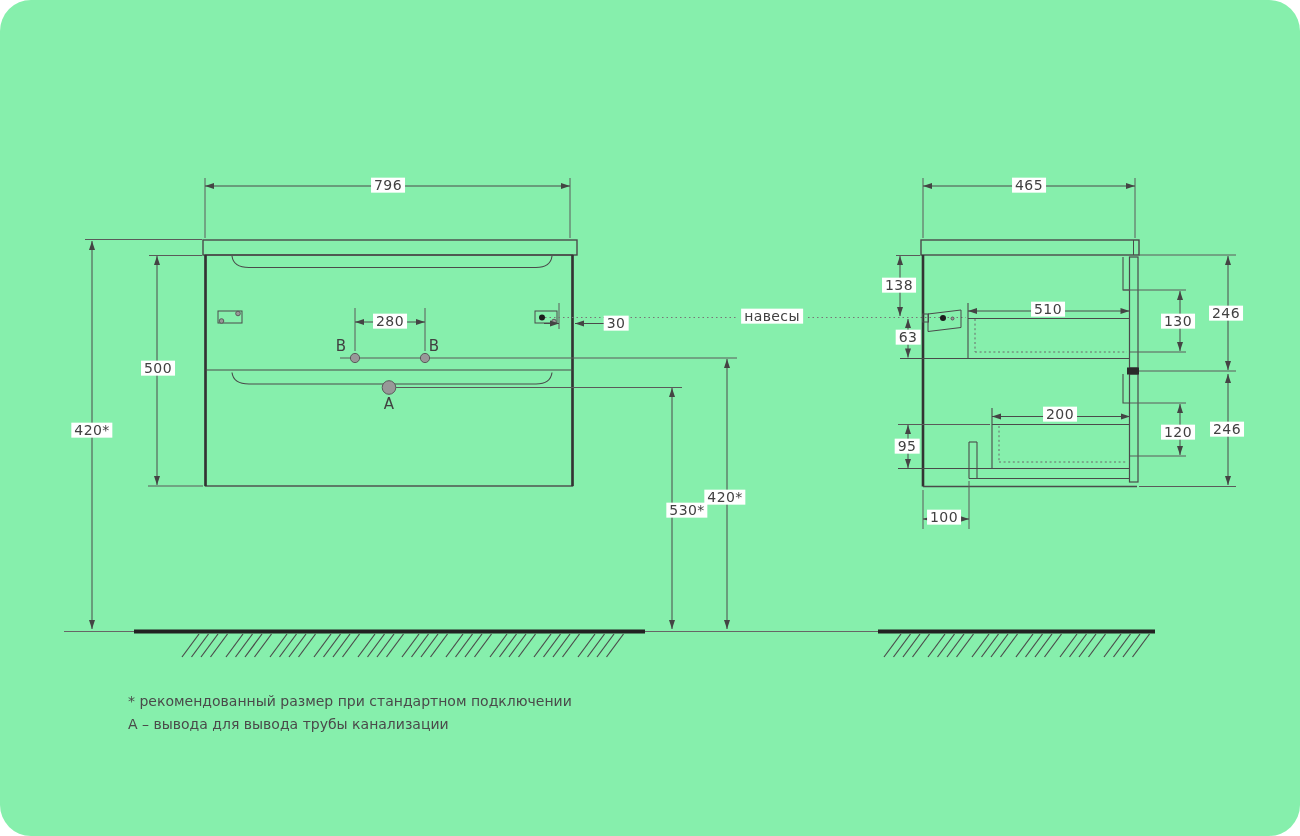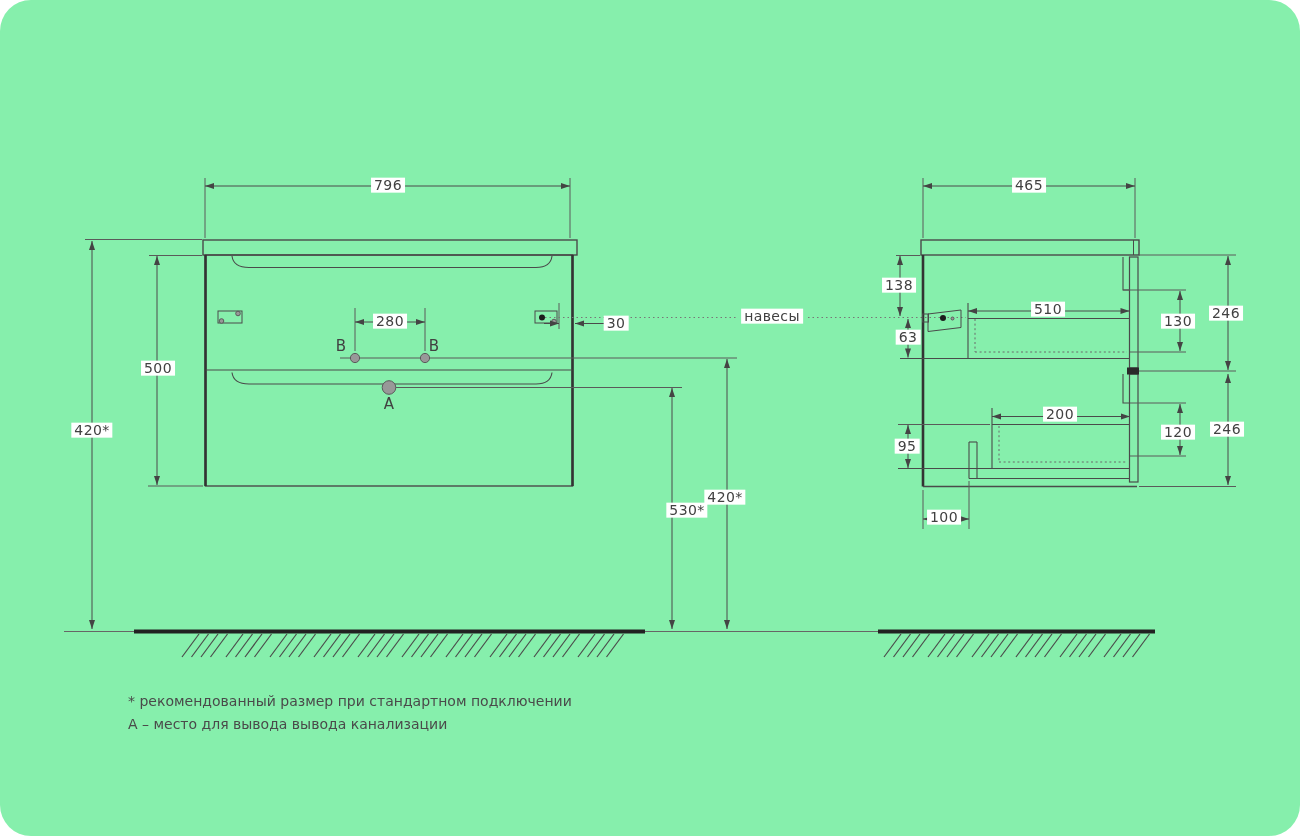--- a/index.html
+++ b/index.html
@@ -220,16 +220,16 @@
 <div class="lbl" style="left:1178px;top:321px">130</div>
 <div class="lbl" style="left:1226px;top:313px">246</div>
 <div class="lbl" style="left:1060px;top:414px">200</div>
 <div class="lbl" style="left:1178px;top:432px">120</div>
 <div class="lbl" style="left:1227px;top:429px">246</div>
 <div class="lbl" style="left:907px;top:446px">95</div>
 <div class="lbl" style="left:944px;top:517px">100</div>
 
 <div id="notes">
   <div>* рекомендованный размер при стандартном подключении</div>
-  <div>А – место для вывода вывода канализации</div>
+  <div>А – вывода для вывода трубы канализации</div>
 </div>
 
 </div>
 
 </body></html>

